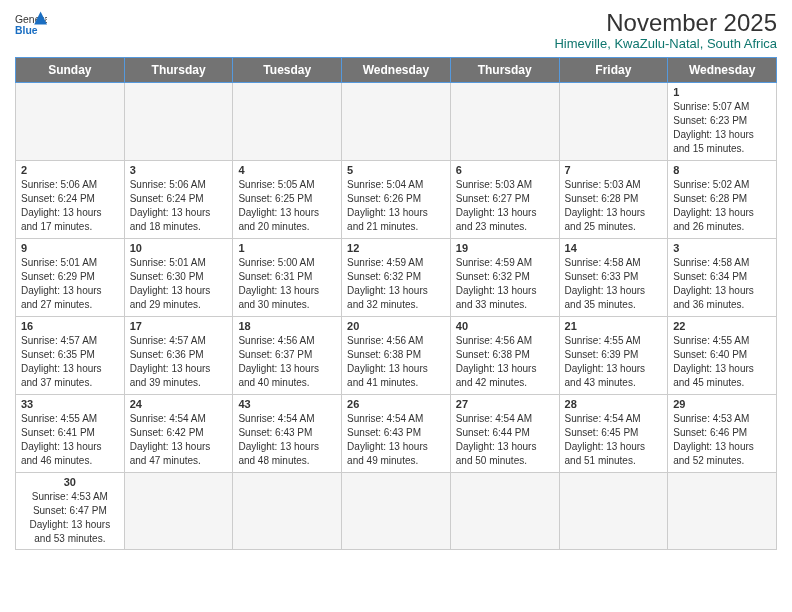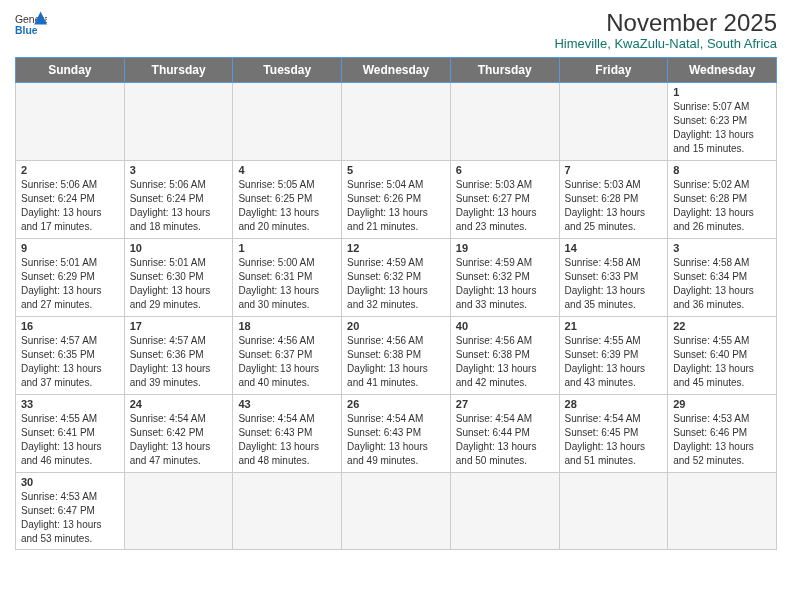--- a/index.html
+++ b/index.html
@@ -66,20 +66,21 @@
       color: #333;
       width: calc(100% / 7);
       height: 78px;
       background: #fff;
     }
     .calendar td.empty {
       background: #f5f5f5;
     }
     .calendar td.last-row {
       height: 65px;
+      text-align: center;
     }
     .day-number {
       font-size: 11px;
       font-weight: bold;
       color: #333;
       display: block;
       margin-bottom: 2px;
     }
     .day-info {
       font-size: 10px;

